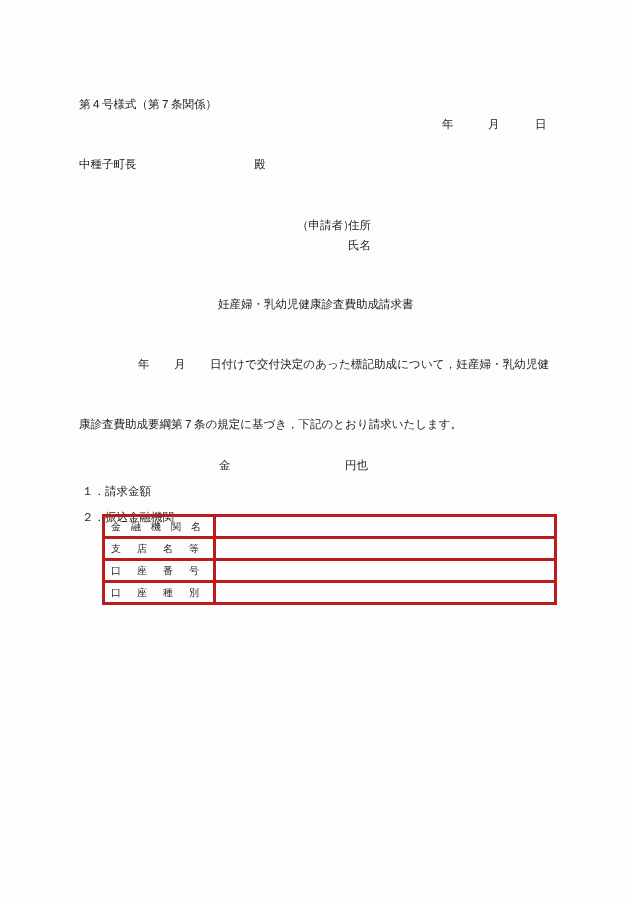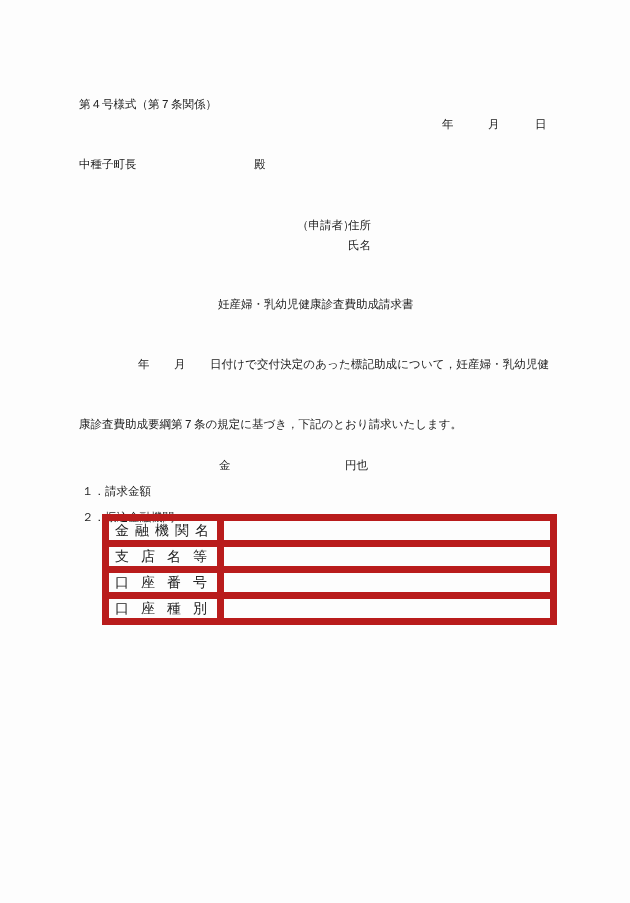--- a/index.html
+++ b/index.html
@@ -21,21 +21,21 @@
   .b1-y { left:138px; } .b1-m { left:174px; } .b1-rest { left:210px; letter-spacing:0.1px; }
   .body2 { left:79px; top:378px;margin-top:39px; }
   .item1 { left:82px; top:484px;text-align:right; }
   .kin { left:219px; top:458px; }
   .enya { left:345px; top:458px; }
   .item2 { left:82px; top:498px;margin-top:12px; }
   table.bank {
     position:absolute; left:102px; top:514px; width:455px; border-collapse:collapse;
   }
   table.bank td {
-    border:7px solid #b91c1c; height:19px; padding:0; font-size:14px; line-height:19px;
+    border:3px solid #b91c1c; height:19px; padding:0; font-size:10px; line-height:19px;
   }
   table.bank td.lbl { width:102px; padding-left:6px; letter-spacing:0; }
   .lbl span { display:inline-block; }
 </style>
 </head>
 <body>
 
 <div class="abs form-no">第４号様式（第７条関係）</div>
 
 <div>

